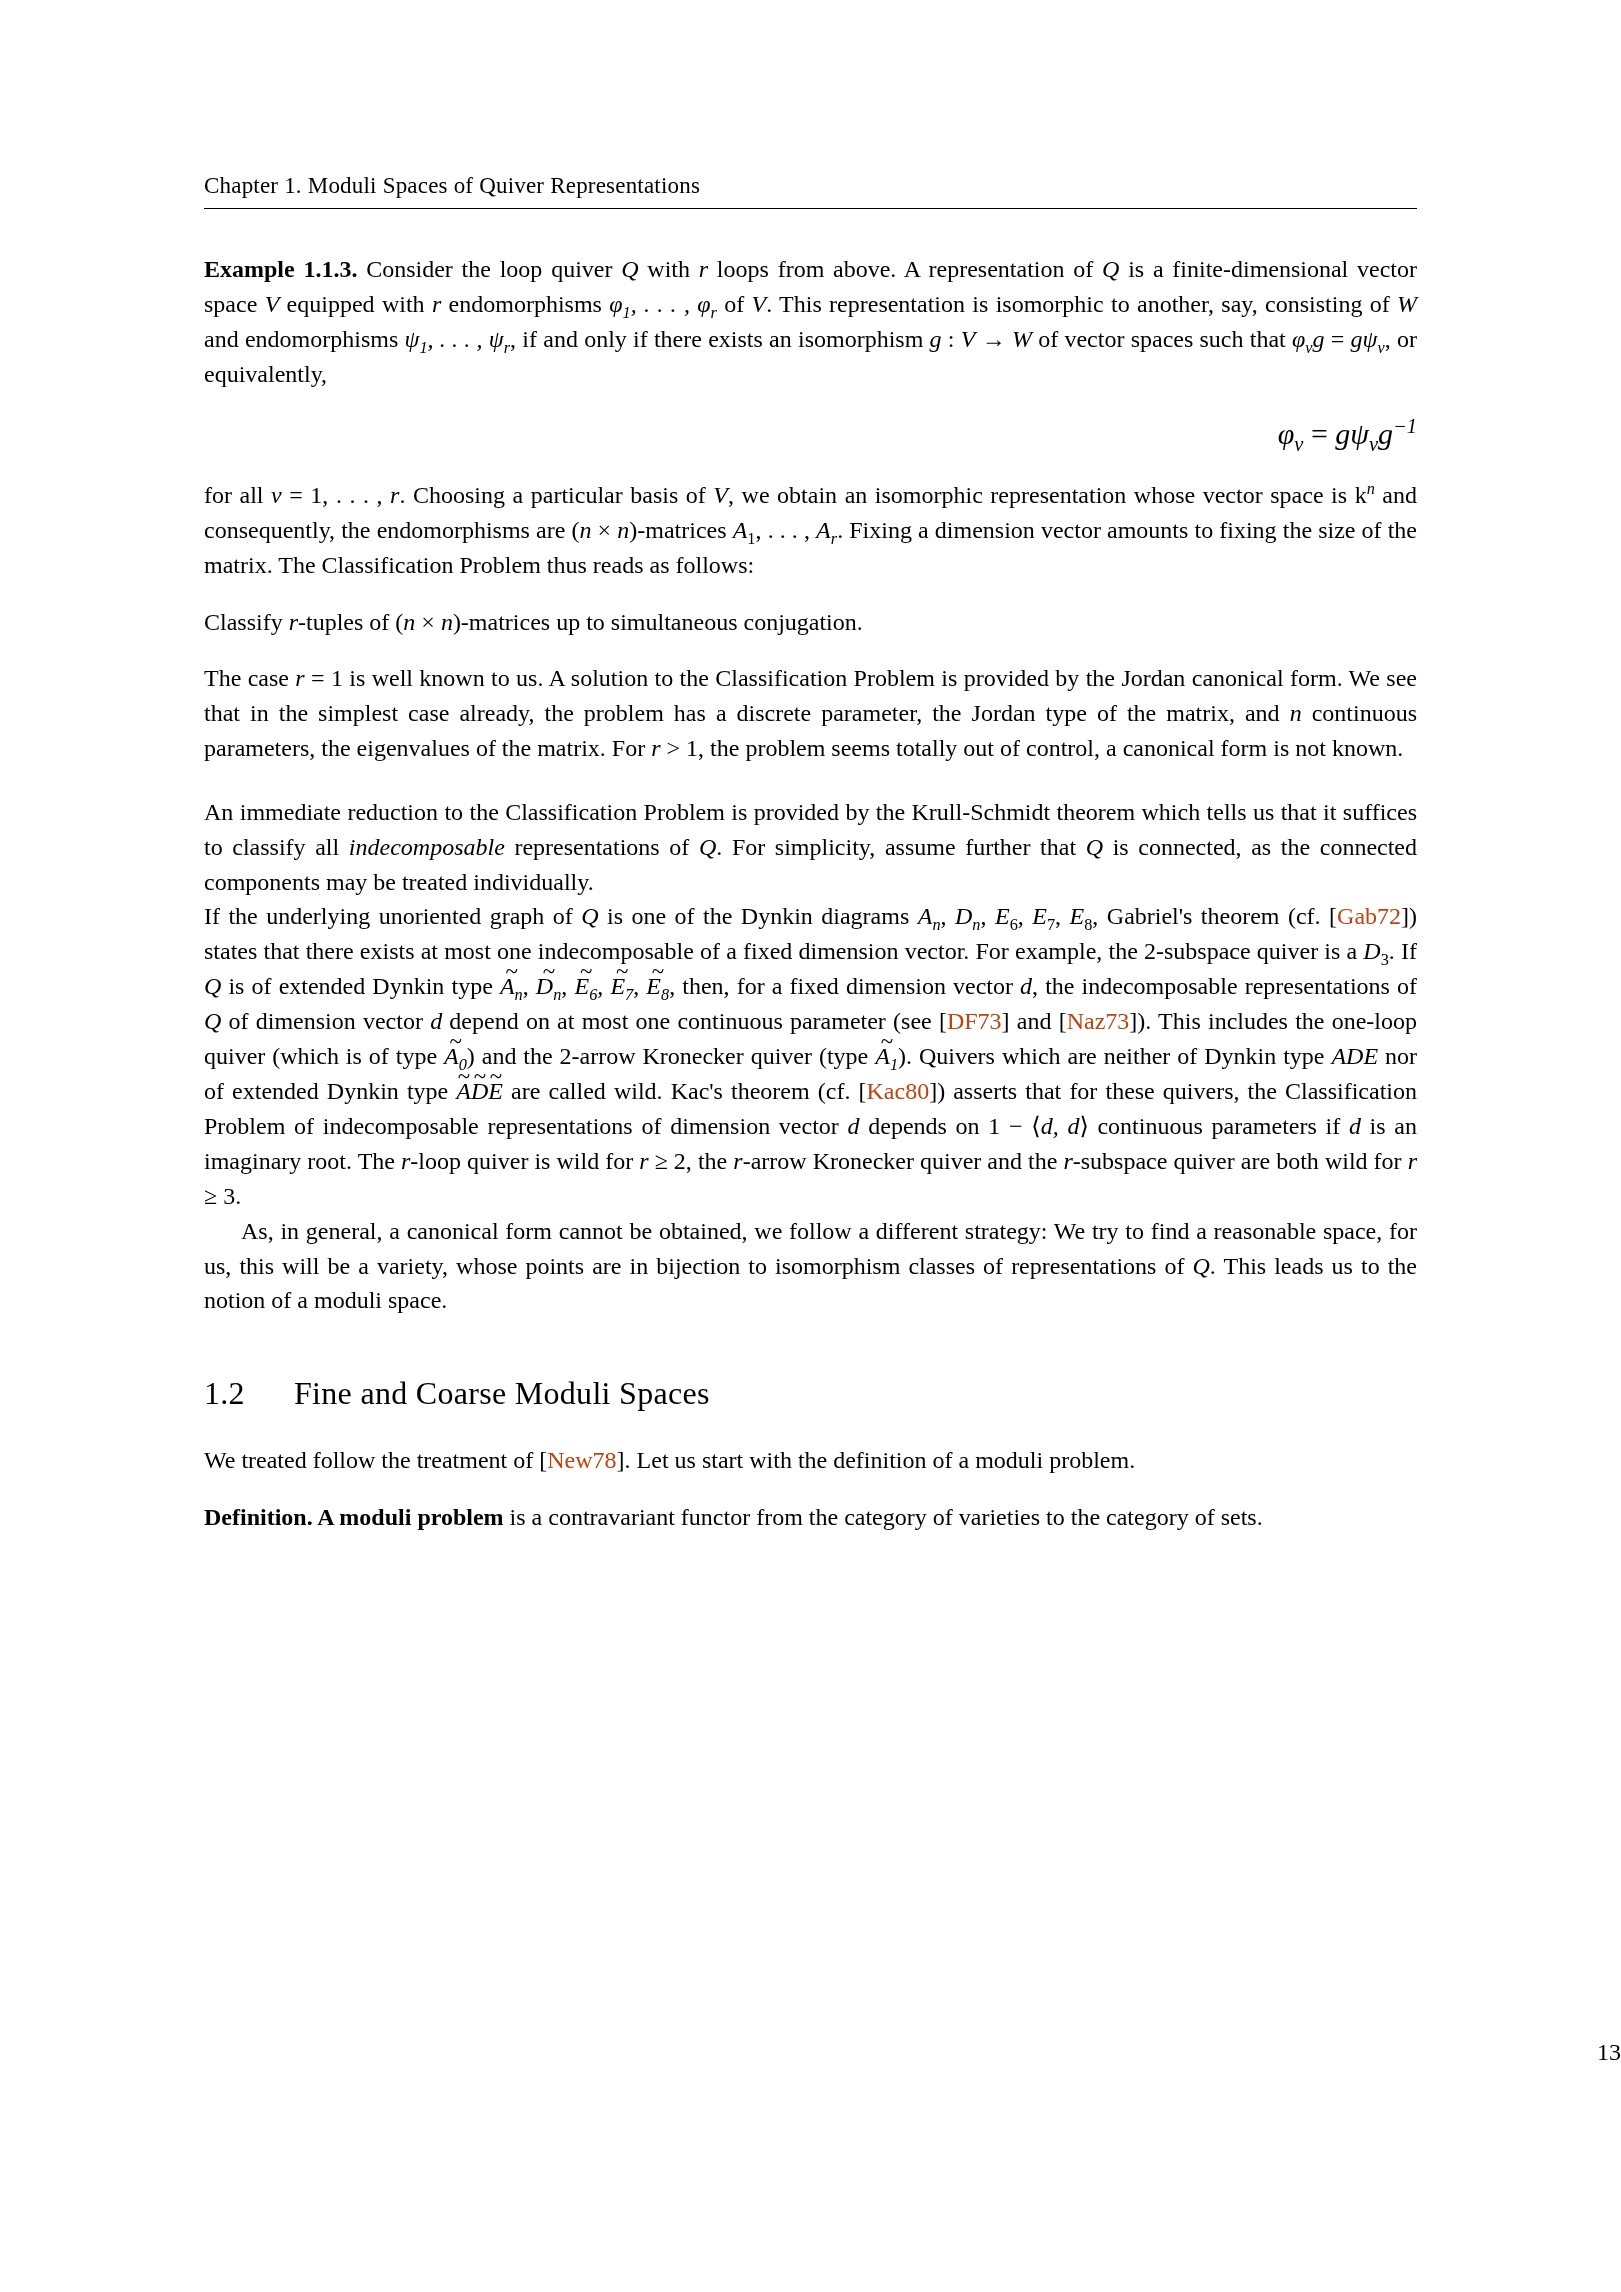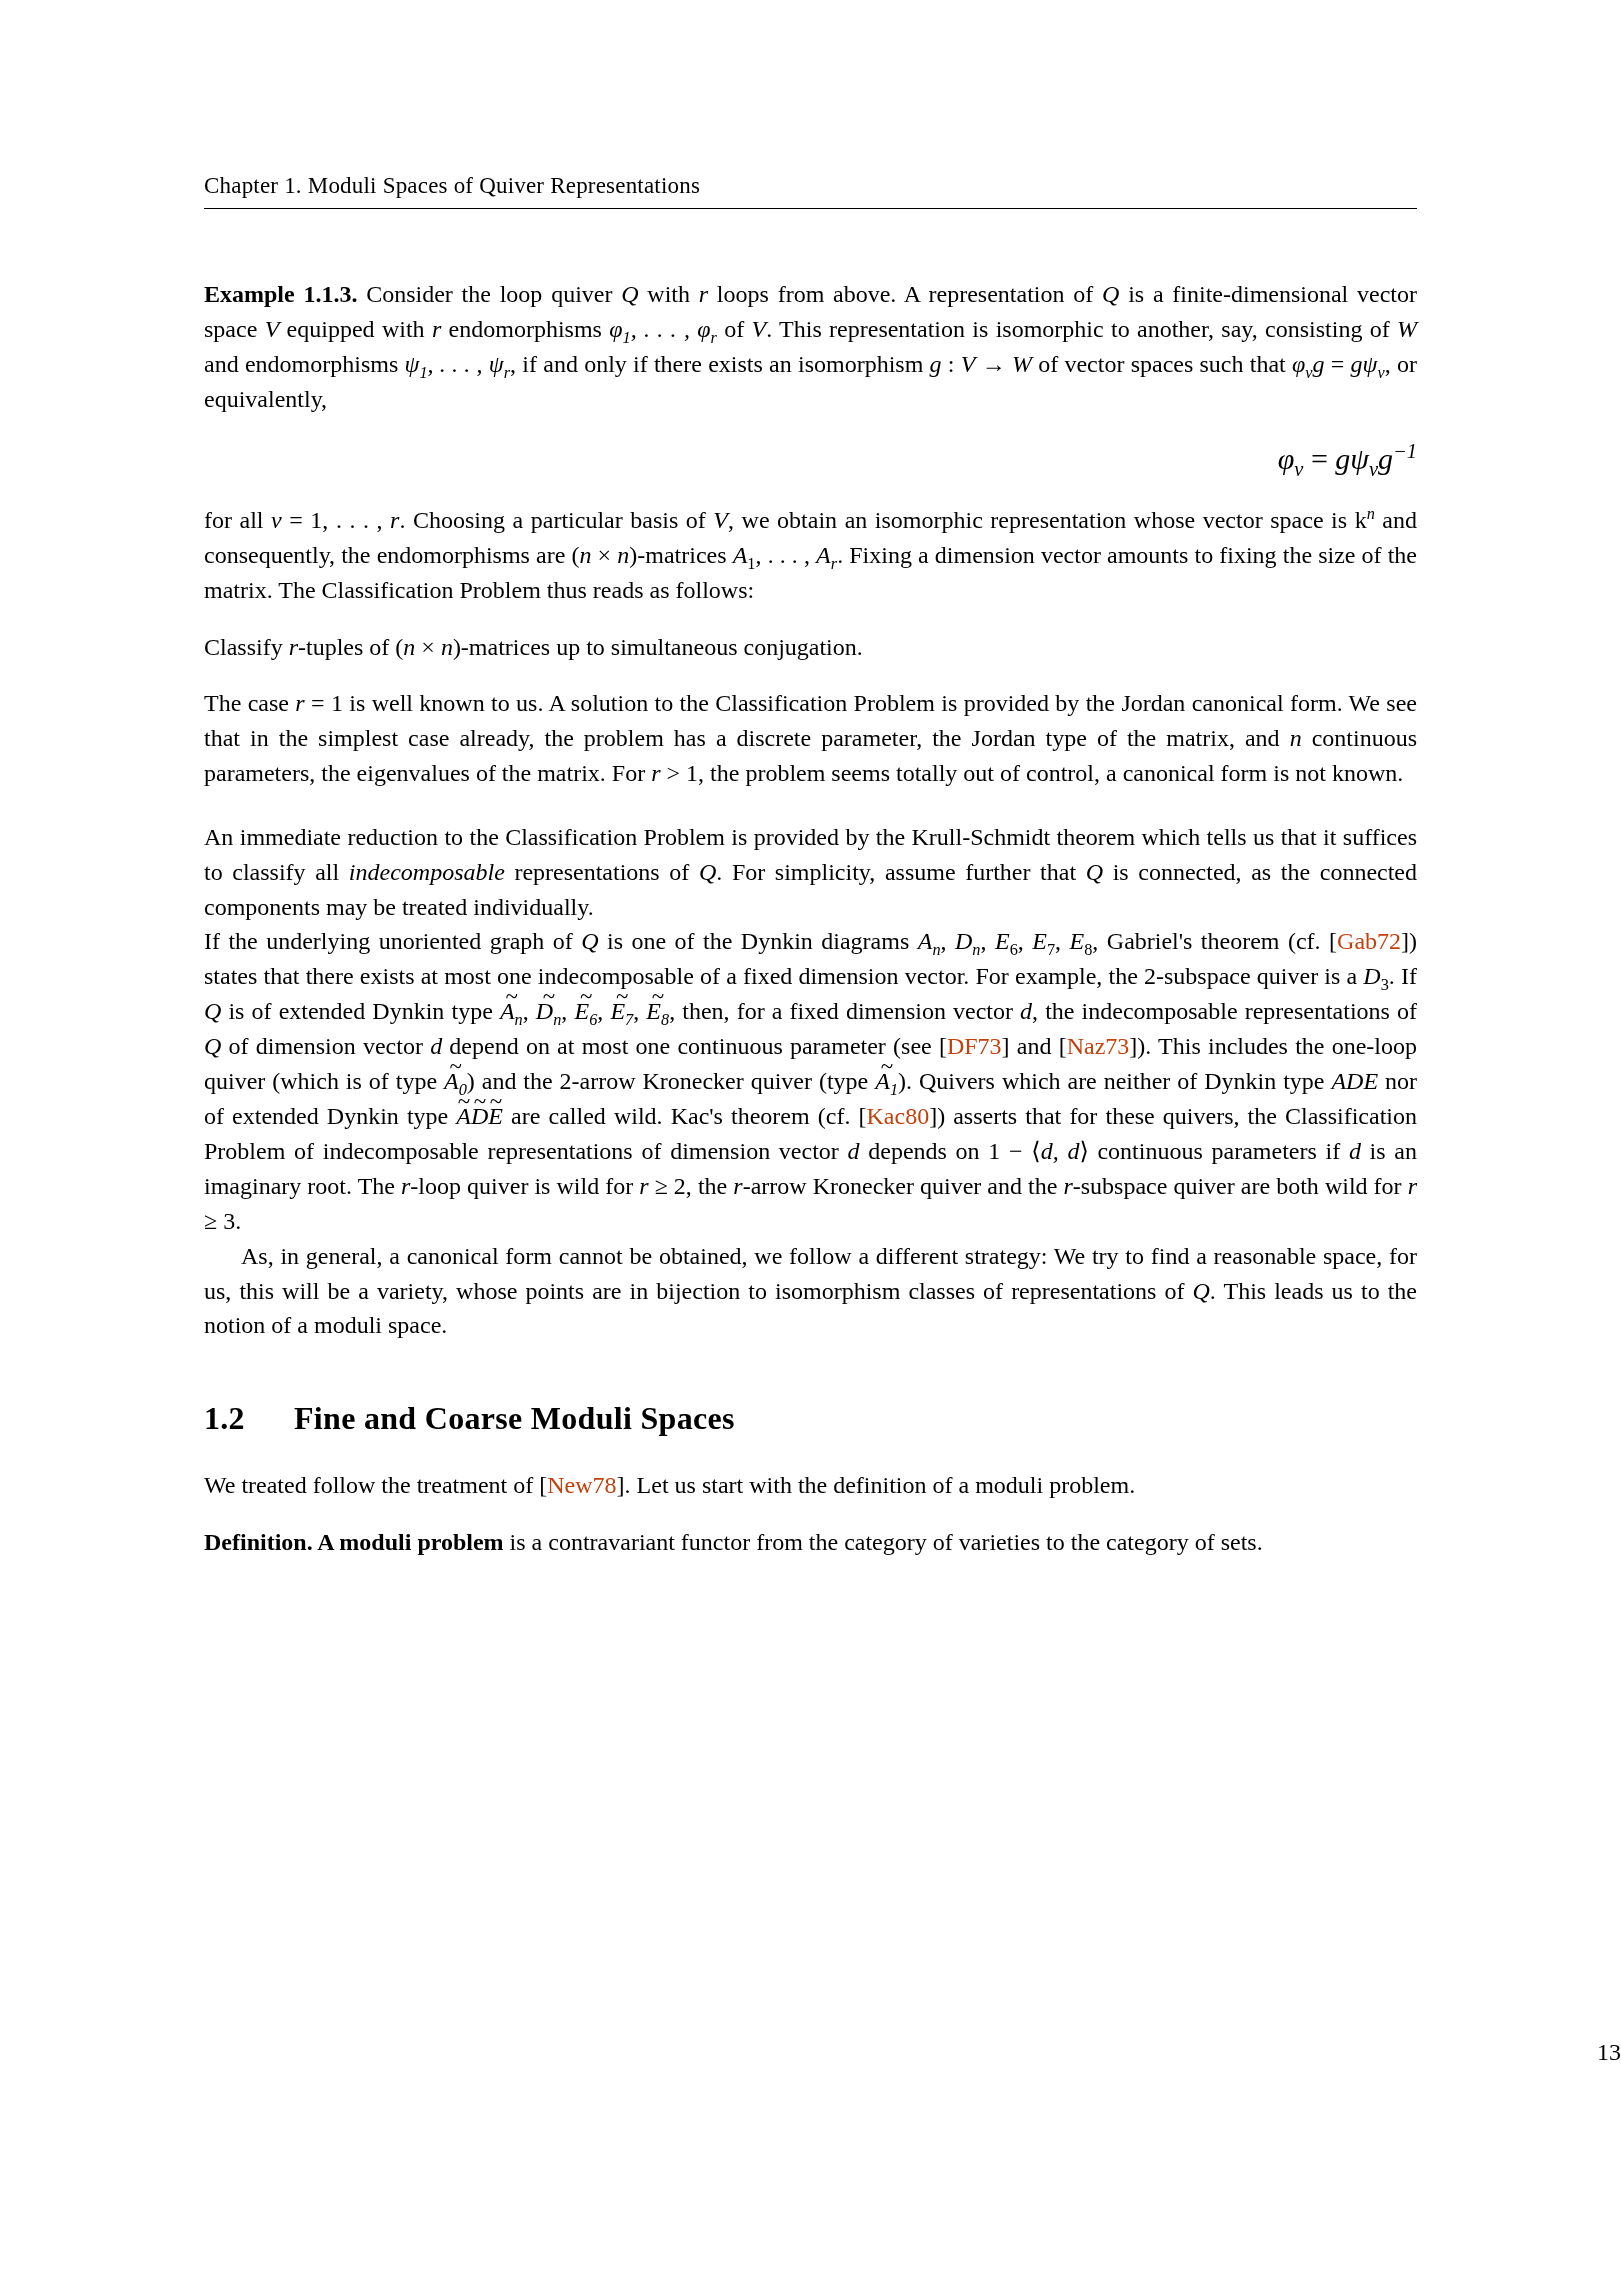--- a/index.html
+++ b/index.html
@@ -18,21 +18,21 @@
     width: 1621px;
     height: 2293px;
     box-sizing: border-box;
     padding: 173px 204px 0 204px;
   }
   .running-head {
     font-size: 23px;
     letter-spacing: 0.2px;
     padding-bottom: 8.8px;
     border-bottom: 1.3px solid #000;
-    margin-bottom: 68px;
+    margin-bottom: 43px;
   }
   p {
     margin: 0 0 0 0;
     font-size: 24px;
     line-height: 1.455;
     text-align: justify;
     text-justify: inter-word;
   }
   p.indent { text-indent: 37px; }
   .gap { height: 21.6px; }
@@ -50,21 +50,21 @@
     font-size: 24px;
     margin: 25.5px 0 25.5px 0;
   }
   sub, sup {
     font-size: 0.68em;
     line-height: 0;
   }
   .ref { color: #c2410c; }
   h2.section {
     font-size: 32px;
-    font-weight: bold;
+    font-weight: normal;
     margin: 57px 0 31px 0;
     letter-spacing: 0.3px;
   }
   h2.section .num { display: inline-block; width: 90px; }
   .pageno {
     position: absolute;
     left: 0;
     right: 0;
     top: 2039px;
     text-align: right;

